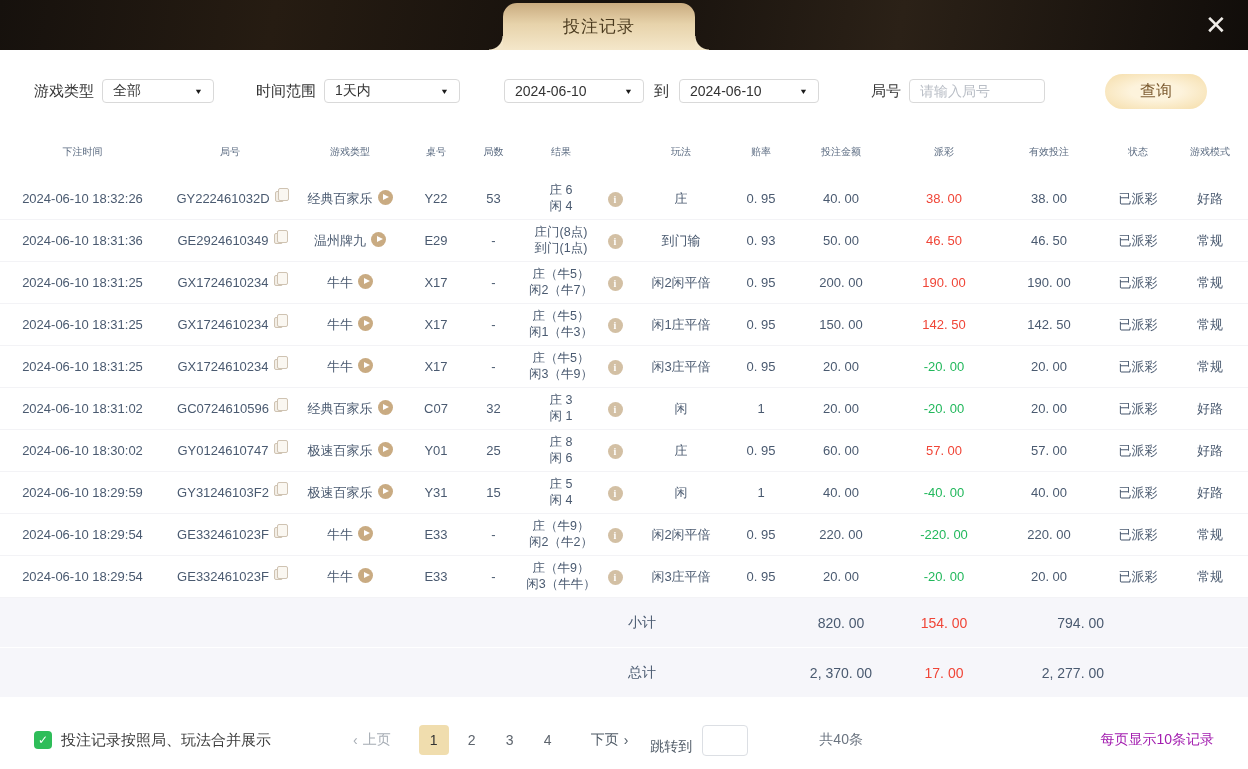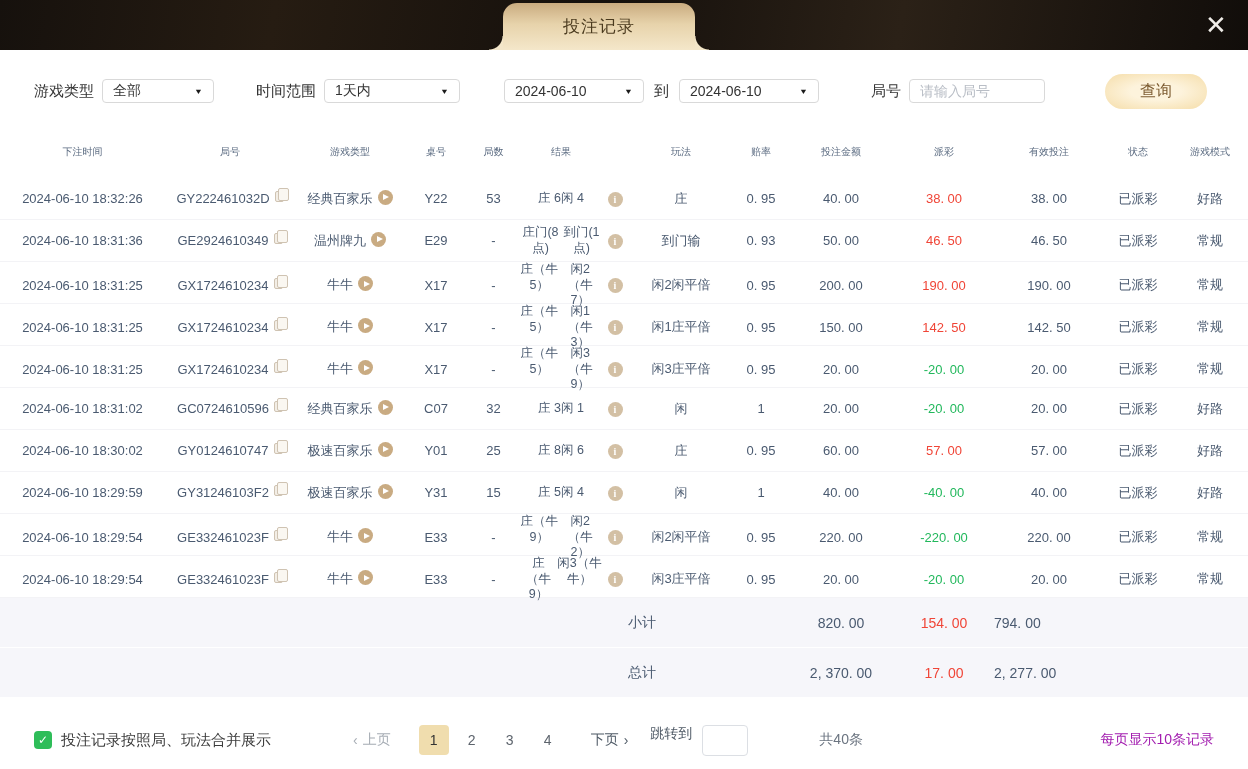--- a/index.html
+++ b/index.html
@@ -32,57 +32,57 @@
   .text-input input::placeholder{color:#b9bec6}
   .btn-search{width:102px;height:35px;margin-left:60px;border:none;border-radius:18px;cursor:pointer;
     background:radial-gradient(ellipse at center,#fdf3dc 35%,#f5dda9 100%);color:#7d5c32;font-size:16px;font-family:inherit}
 
   
   .grid{display:grid;grid-template-columns:165px 130px 110px 62px 53px 82px 26px 106px 54px 106px 100px 110px 68px 1fr;align-items:center}
   .cell{text-align:center}
   .thead{height:52px;color:#5c6c82;font-size:10px}
   .trow{height:42px;border-bottom:1px solid #f3f3f6;font-size:13px;color:#4a5a70}
   .flexc{display:inline-flex;align-items:flex-start;justify-content:center;gap:5px}
-  .result-cell{display:flex;flex-direction:row;justify-content:center;line-height:1.25;font-size:12.5px}
+  .result-cell{display:flex;flex-direction:column;line-height:1.25;font-size:12.5px}
   .red{color:#f04537}.green{color:#22b85c}
 
   
   .icon-copy{display:inline-block;width:9px;height:11px;border:1px solid #cfc3b2;border-radius:2px;
     background:#f3eee6;position:relative;vertical-align:middle;cursor:pointer}
   .icon-copy::before{content:"";position:absolute;left:2px;top:-4px;width:9px;height:11px;
     border:1px solid #cfc3b2;border-radius:2px;background:#faf7f1}
   .icon-play{width:15px;height:15px;border-radius:50%;background:#c9ab82;display:inline-flex;
     align-items:center;justify-content:center;cursor:pointer;flex:none}
   .icon-play::before{content:"";border-left:6px solid #fff;border-top:3.5px solid transparent;
     border-bottom:3.5px solid transparent;margin-left:2px}
   .icon-info{width:15px;height:15px;border-radius:50%;background:#d3c0a4;color:#fff;font-size:10px;
     display:inline-flex;align-items:center;justify-content:center;cursor:pointer}
   .icon-info::before{content:"i";font-family:"Liberation Serif",serif;font-weight:bold}
 
   
   .sumrow{height:50px;background:#f6f6fa;border-bottom:1px solid #ffffff;font-size:14px;color:#4a5a70}
   .c-label{grid-column:8/10;text-align:left}
   .c-bet{grid-column:10;text-align:center}
   .c-payout{grid-column:11;text-align:center}
-  .c-valid{grid-column:12;text-align:left}
+  .c-valid{grid-column:12;text-align:right}
 
   
   .footer{position:absolute;left:0;right:0;bottom:0;height:58px;display:flex;align-items:center;
     padding:0 34px;font-size:14px;color:#555}
   .merge{display:flex;align-items:center;gap:9px;font-size:15px;color:#3c3c3c}
   .checkbox{width:18px;height:18px;background:#2ebd59;border-radius:4px;color:#fff;font-size:12px;
     display:inline-flex;align-items:center;justify-content:center;font-weight:bold;cursor:pointer}
   .pager{display:flex;align-items:center;margin-left:82px}
   .pnav{display:inline-flex;align-items:center;gap:5px;cursor:pointer}
   .pnav.prev{color:#a7adb5}.pnav.next{color:#4f5a66;margin-left:14px}
   .page{min-width:30px;height:30px;padding:0 9px;margin:0 4px;border-radius:4px;display:inline-flex;
     align-items:center;justify-content:center;color:#5d646d;cursor:pointer}
   .page.active{background:#f0ddae;color:#333}
   .pages{margin-left:24px;margin-right:10px;display:flex}
-  .jump{display:flex;align-items:flex-start;gap:10px;margin-left:22px;color:#4f5a66}
+  .jump{display:flex;align-items:flex-end;gap:10px;margin-left:22px;color:#4f5a66}
   .jump input{width:46px;height:31px;border:1px solid #dcdfe4;border-radius:4px;outline:none;
     text-align:center;font-size:14px;font-family:inherit}
   .count{margin-left:71px;color:#6b7480}
   .pagesize{margin-left:auto;color:#a21caf}
 </style>
 </head>
 <body>
 
 <div class="topbar">
   <div class="tab active">投注记录</div>

